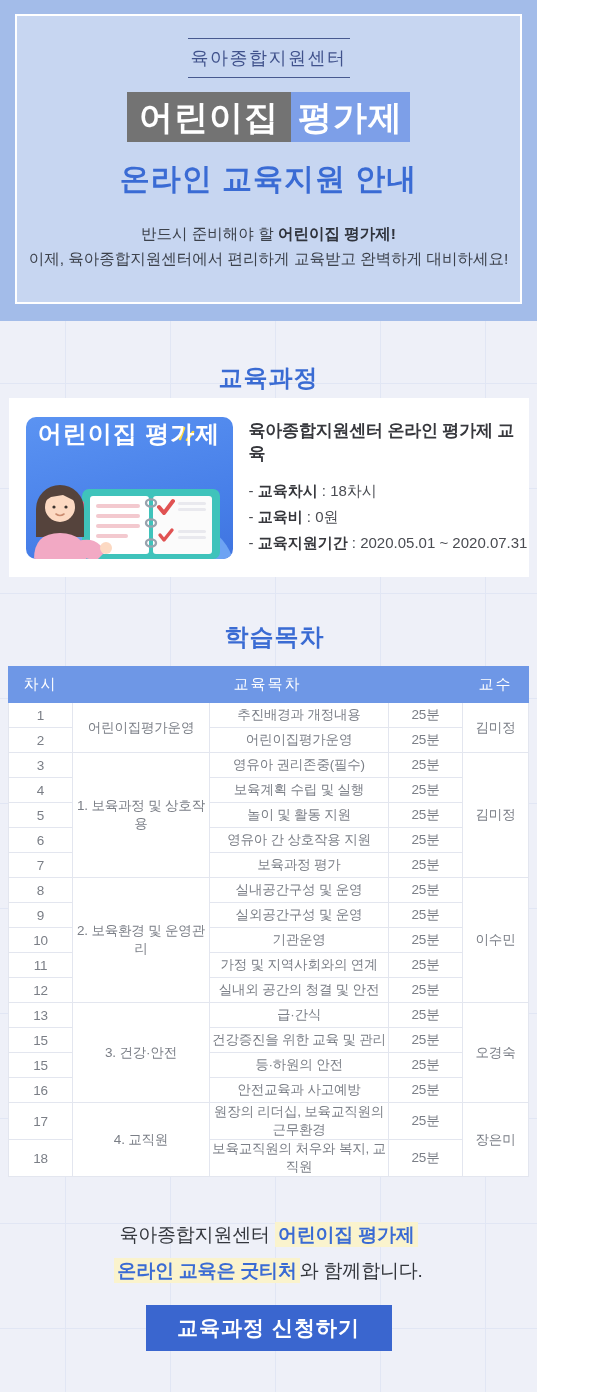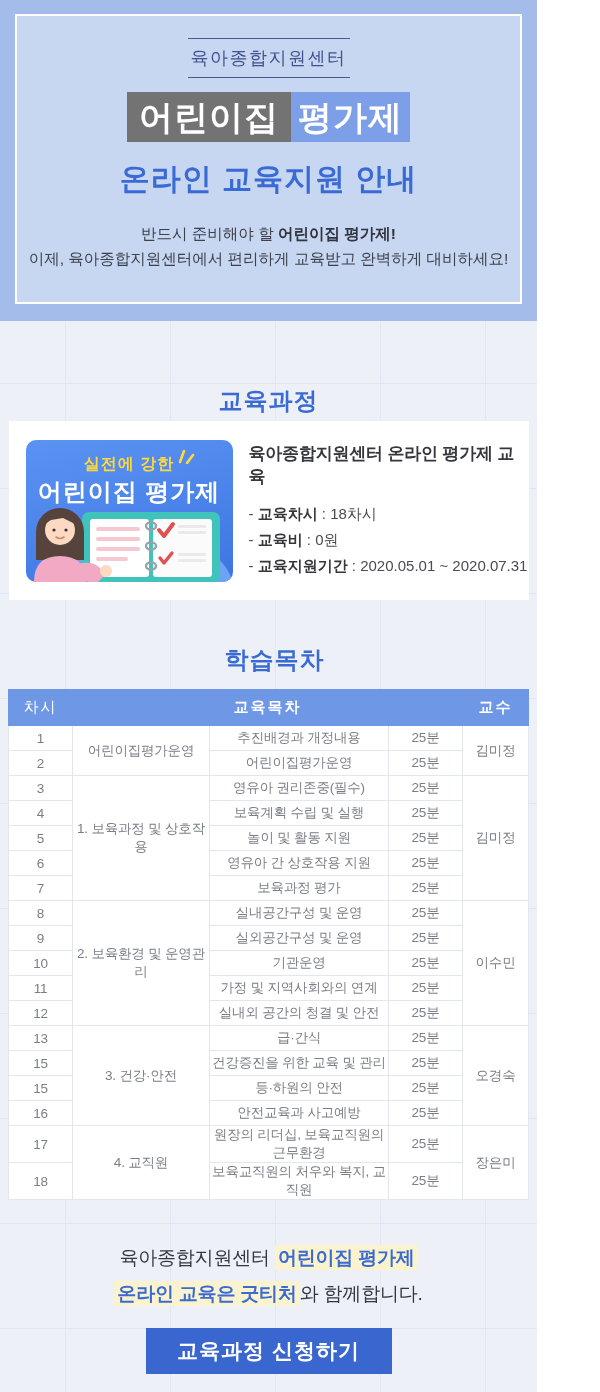--- a/index.html
+++ b/index.html
@@ -23,21 +23,21 @@
   .hero-desc b{color:#2f333c;}
 
   
   .main{height:1071px;background-color:#eef0f8;
     background-image:linear-gradient(to right,#e1e6f4 1px,transparent 1px),
                      linear-gradient(to bottom,#e1e6f4 1px,transparent 1px);
     background-size:105px 105px;background-position:-40px 62px;}
 
   .section-title{margin:0;text-align:center;font-size:24px;line-height:30px;
     font-weight:800;color:#3a6bd3;letter-spacing:1px;}
-  #course-title{padding-top:65px;}
+  #course-title{padding-top:42px;}
   #syllabus-title{margin-top:45px;margin-left:12px;}
 
   
   .course-card{width:520px;height:179px;margin:5px auto 0;background:#ffffff;
     display:flex;align-items:center;}
   .thumb{flex:none;width:207px;height:142px;margin-left:17px;border-radius:10px;
     position:relative;overflow:hidden;
     background:linear-gradient(165deg,#5b93f2 0%,#467ee8 70%,#3f74e0 100%);}
   .thumb-tagline{margin-top:14px;text-align:center;font-size:16px;font-weight:700;
     color:#ffd93b;letter-spacing:1px;position:relative;z-index:2;}
@@ -48,21 +48,21 @@
 
   .course-info{margin-left:16px;}
   .course-name{margin:0 0 13px;font-size:17px;font-weight:800;color:#36373c;letter-spacing:-0.2px;}
   .detail-row{font-size:15px;line-height:26px;color:#4a4c52;}
   .detail-row b{color:#36373c;}
 
   
   table.syllabus{width:520px;margin:14px auto 0;border-collapse:collapse;table-layout:fixed;}
   table.syllabus thead th{background:#6e97e6;color:#ffffff;font-size:15px;font-weight:500;
     height:33px;letter-spacing:2px;border:1px solid #6e97e6;}
-  table.syllabus thead th + th{border-left:1px solid #9ab4ee;font-weight:bold;}
+  table.syllabus thead th + th{border-left:1px solid #9ab4ee;}
   table.syllabus tbody td{background:#ffffff;border:1px solid #e3e6ef;height:24px;
     padding:0 2px;font-size:13.5px;color:#7a7e86;text-align:center;letter-spacing:-0.2px;}
 
   
   .footer-note{margin-top:40px;text-align:center;font-size:19px;line-height:36px;
     font-weight:500;color:#33363c;letter-spacing:-0.2px;}
   .hl{background:#faf3cd;color:#3a6bd4;font-weight:800;padding:2px 3px;}
   .cta{display:block;width:246px;height:46px;margin:16px auto 0;border:none;cursor:pointer;
     background:#3a66cf;color:#ffffff;font-size:21px;font-weight:700;letter-spacing:1px;
     font-family:"Liberation Sans","DejaVu Sans",sans-serif;}
@@ -83,21 +83,20 @@
       </div>
     </div>
   </div>
 
   <div class="main">
 
     <h2 class="section-title" id="course-title">교육과정</h2>
 
     <div class="course-card">
       <div class="thumb">
-        <div class="thumb-tagline">실전에 강한</div>
         <svg class="thumb-accent" width="18" height="16" viewBox="0 0 18 16">
           <line x1="3" y1="14" x2="7" y2="3" stroke="#ffd93b" stroke-width="2.6" stroke-linecap="round"></line>
           <line x1="10" y1="15" x2="16" y2="7" stroke="#ffd93b" stroke-width="2.6" stroke-linecap="round"></line>
         </svg>
         <div class="thumb-title">어린이집 평가제</div>
         <svg class="thumb-illu" viewBox="0 0 207 84">
           <ellipse cx="108" cy="94" rx="100" ry="62" fill="#6da3f3"></ellipse>
 
           <rect x="56" y="14" width="138" height="70" rx="7" fill="#3fc3bb"></rect>
           <rect x="48" y="26" width="10" height="16" rx="2" fill="#f06292"></rect>

